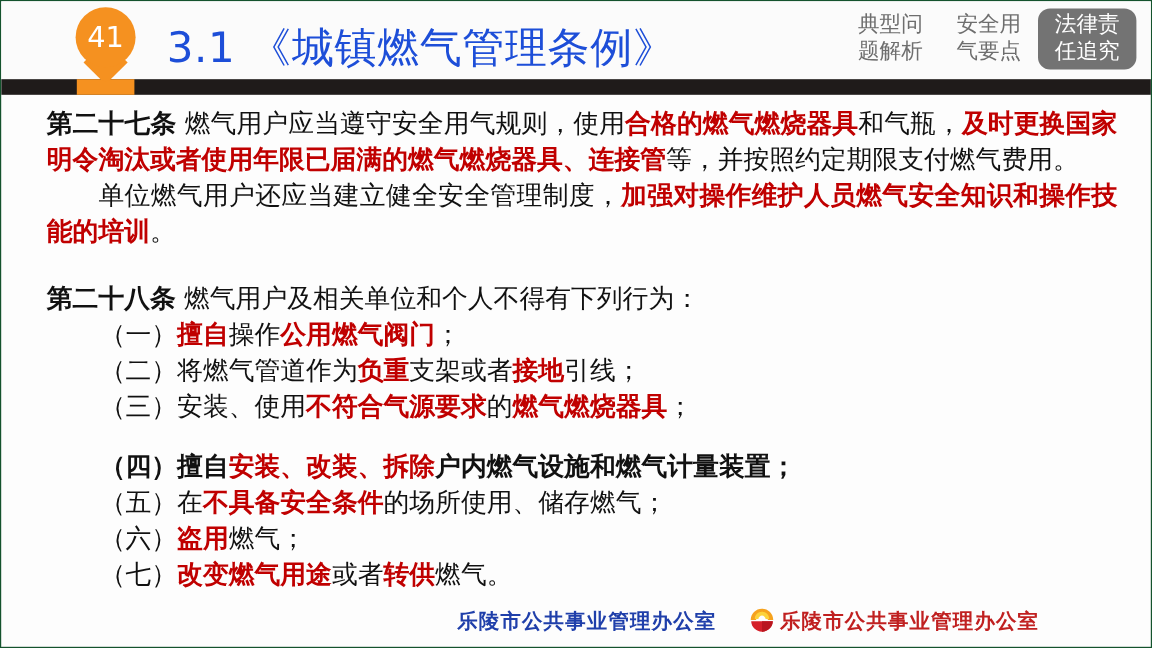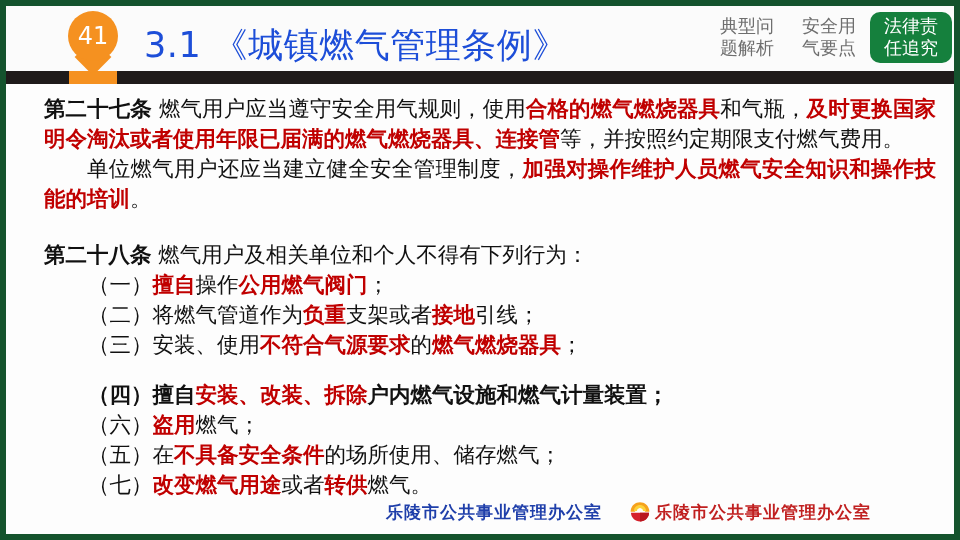--- a/index.html
+++ b/index.html
@@ -15,21 +15,21 @@
     position: relative;
   }
 
   
   #slide {
     position: absolute;
     left: 0; top: 0;
     width: 960px;
     height: 540px;
     background: #fdfdfd;
-    border: 6px solid #14532d;
+    border: 1px solid #14532d;
     box-sizing: border-box;
     overflow: hidden;
   }
 
   
   #header {
     position: absolute;
     left: 0; top: 0;
     width: 960px;
     height: 78px;
@@ -118,21 +118,21 @@
     width: 82px;
     padding: 3px 2px 4px 2px;
     font-size: 18px;
     line-height: 22px;
     text-align: center;
     color: #6e6e6e;
     box-sizing: border-box;
     border-radius: 10px;
   }
   .tab.active {
-    background: #15803d;
+    background: #737373;
     color: #ffffff;
   }
   .tab .l1, .tab .l2 { display: block; white-space: nowrap; }
 
   
   #content {
     position: absolute;
     left: 38px;
     top: 88px;
     width: 892px;
@@ -241,22 +241,22 @@
 
     <div id="gap1"></div>
 
     <p class="para"><span class="art-head">第二十八条</span><span> 燃气用户及相关单位和个人不得有下列行为：</span></p>
 
     <div id="item-list">
         <p class="item"><span>（一）</span><span class="red">擅自</span><span class="plain">操作</span><span class="red">公用燃气阀门</span><span class="plain">；</span></p>
         <p class="item"><span>（二）</span><span class="plain">将燃气管道作为</span><span class="red">负重</span><span class="plain">支架或者</span><span class="red">接地</span><span class="plain">引线；</span></p>
         <p class="item"><span>（三）</span><span class="plain">安装、使用</span><span class="red">不符合气源要求</span><span class="plain">的</span><span class="red">燃气燃烧器具</span><span class="plain">；</span></p>
         <p class="item bold"><span>（四）</span><span class="plain">擅自</span><span class="red">安装、改装、拆除</span><span class="plain">户内燃气设施和燃气计量装置；</span></p>
+        <p class="item"><span>（五）</span><span class="plain">在</span><span class="red">不具备安全条件</span><span class="plain">的场所使用、储存燃气；</span></p>
         <p class="item"><span>（六）</span><span class="red">盗用</span><span class="plain">燃气；</span></p>
-        <p class="item"><span>（五）</span><span class="plain">在</span><span class="red">不具备安全条件</span><span class="plain">的场所使用、储存燃气；</span></p>
         <p class="item"><span>（七）</span><span class="red">改变燃气用途</span><span class="plain">或者</span><span class="red">转供</span><span class="plain">燃气。</span></p>
       </div>
   </div>
 
   <div id="footer">
     <div id="footer-inner">
       <div class="foot-office">乐陵市公共事业管理办公室</div>
       <div class="foot-company-wrap">
         <svg id="petro-logo" viewBox="0 0 64 64">
           <path d="M32 6 C18 6 7 17 7 31 L19 31 C19 24 25 18 32 18 C39 18 45 24 45 31 L57 31 C57 17 46 6 32 6 Z" fill="#f6a21d"></path>

